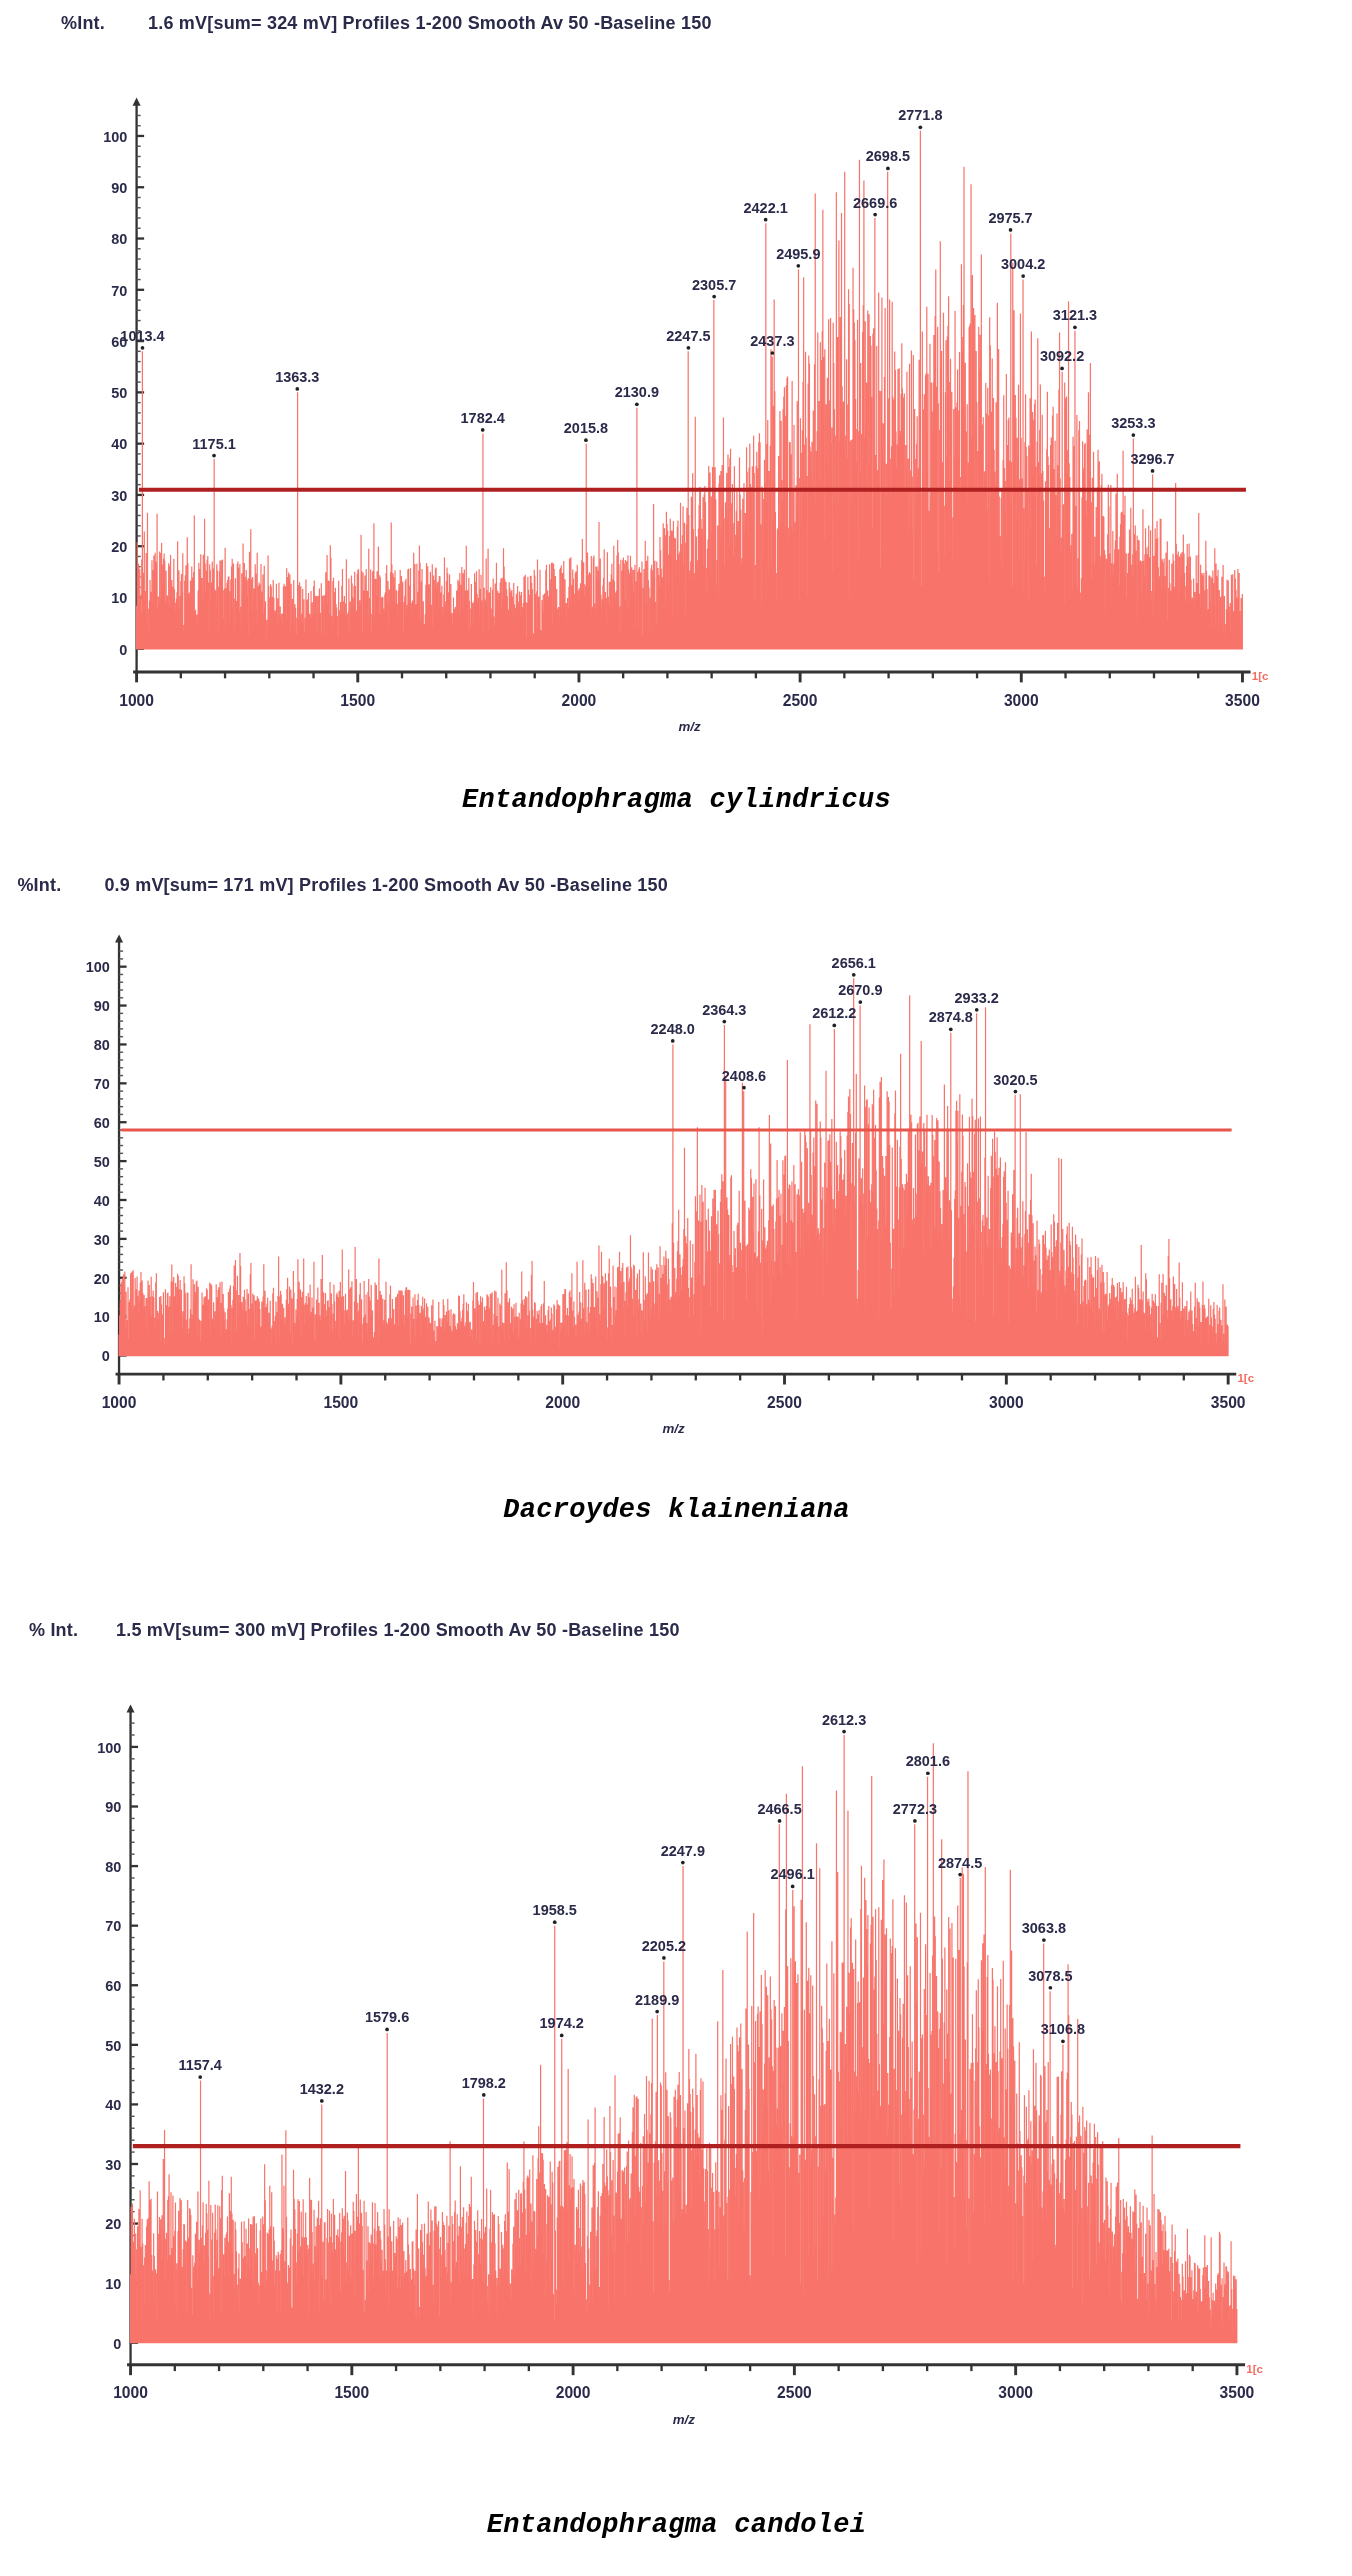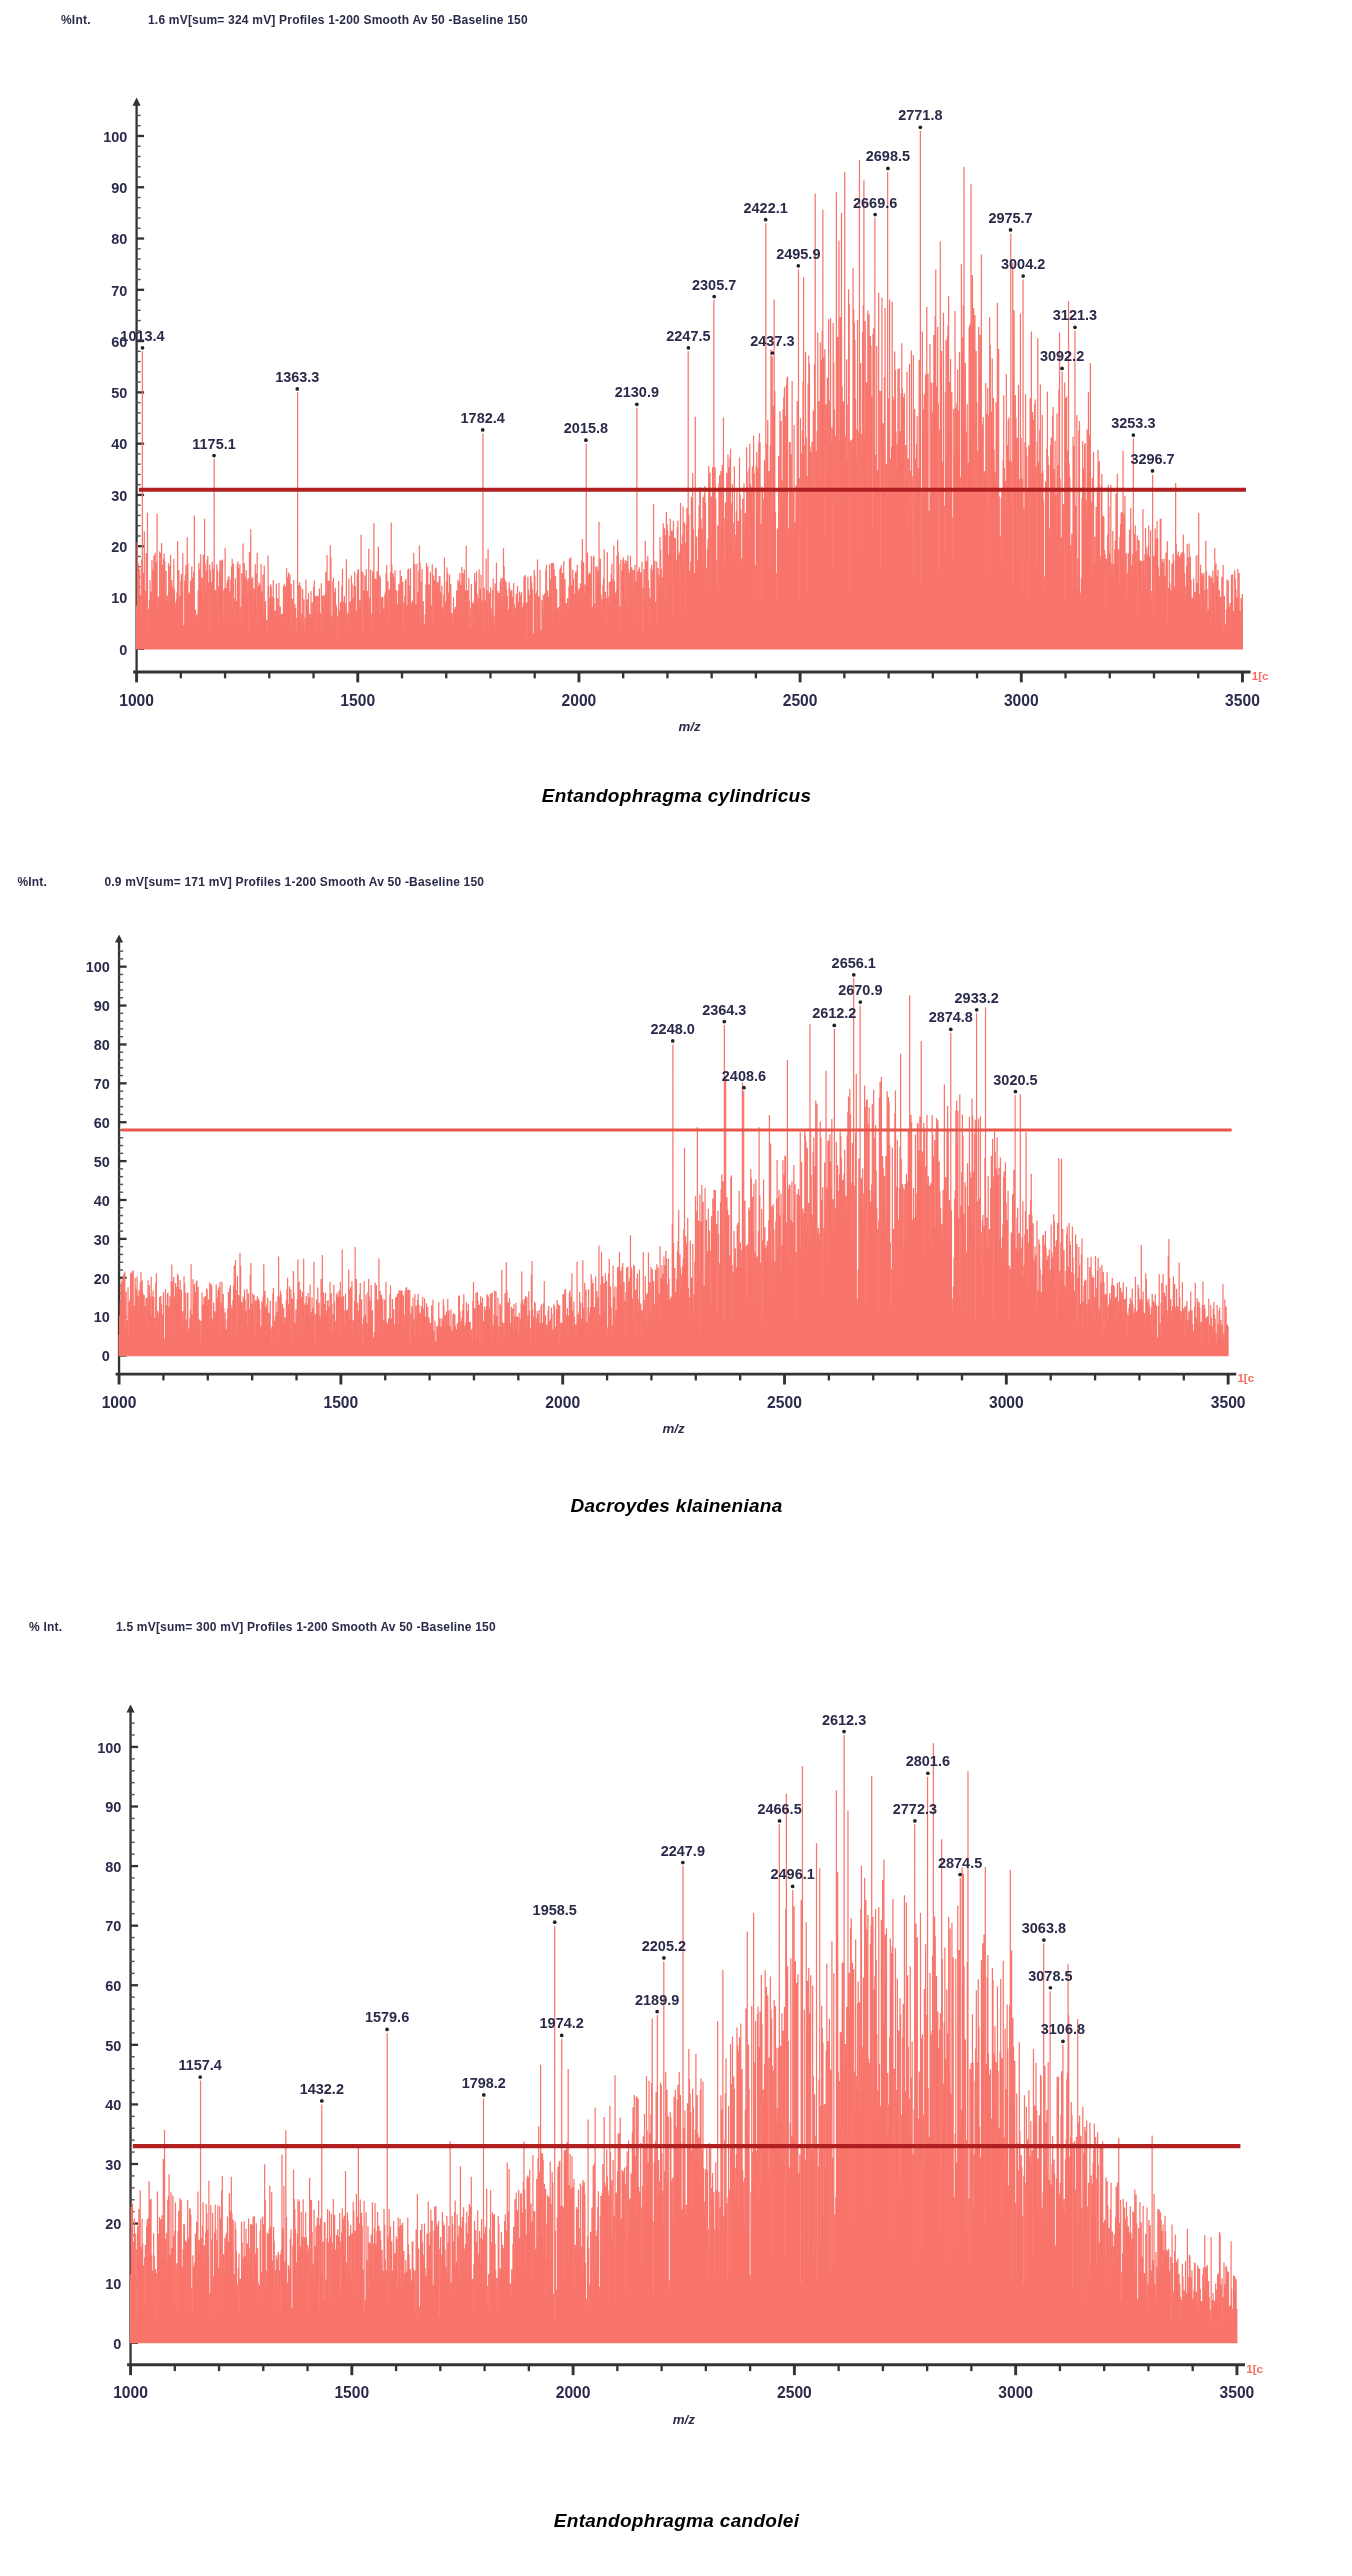--- a/index.html
+++ b/index.html
@@ -5,31 +5,31 @@
   html,body{margin:0;padding:0;background:#fff;}
   body{
     width:1353px;height:2576px;
     font-family:"Liberation Sans",sans-serif;
     color:#1b1b3a;
     overflow:hidden;
     position:relative;
   }
   .panel{position:relative;width:1353px;}
   .hdr{
-    font-size:12px;font-weight:700;color:#2a2a4a;
+    font-size:18px;font-weight:700;color:#2a2a4a;
     letter-spacing:0.2px;white-space:nowrap;
   }
   .hdr .lbl{display:inline-block;width:87px;}
   .plot-wrap{position:relative;}
   svg{display:block;}
   .caption{
     text-align:center;
-    font-family:Liberation Sans, sans-serif;
+    font-family:Liberation Mono, monospace;
     font-style:italic;font-weight:700;
-    font-size:19px;color:#000;
+    font-size:27px;color:#000;
     letter-spacing:0.3px;
   }
   text{font-family:"Liberation Sans",sans-serif;}
   .ytick{font-size:25px;font-weight:700;fill:#2a2a4a;text-anchor:end;}
   .xtick{font-size:27px;font-weight:700;fill:#2a2a4a;text-anchor:middle;}
   .axlabel{font-size:23px;font-weight:700;font-style:italic;fill:#2a2a4a;text-anchor:middle;}
   .plabel{font-size:25px;font-weight:700;fill:#2a2a4a;text-anchor:middle;}
   .corner{font-size:20px;font-weight:700;fill:#f46d63;}
 </style>
 </head>

